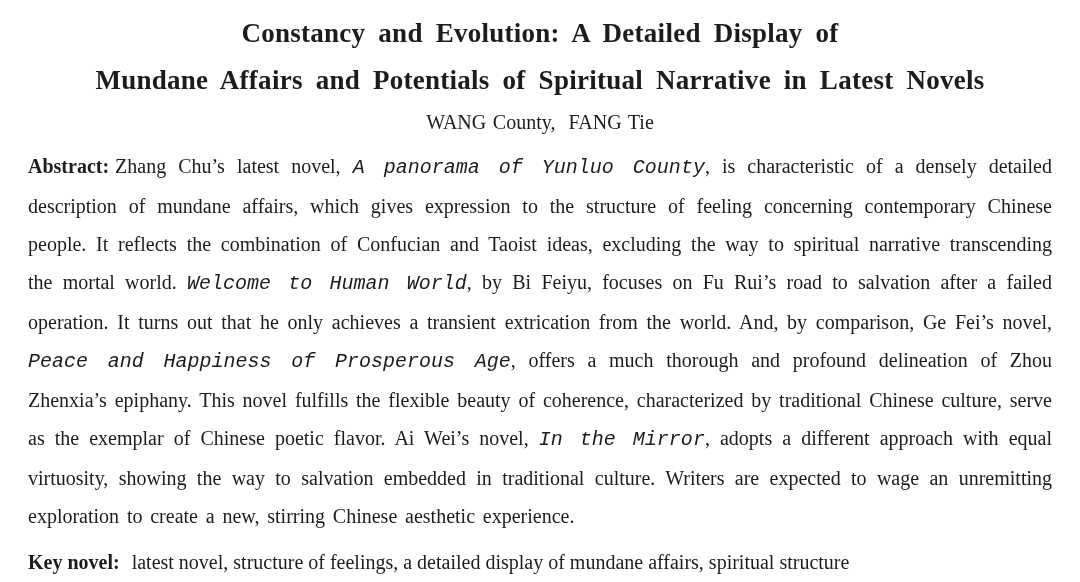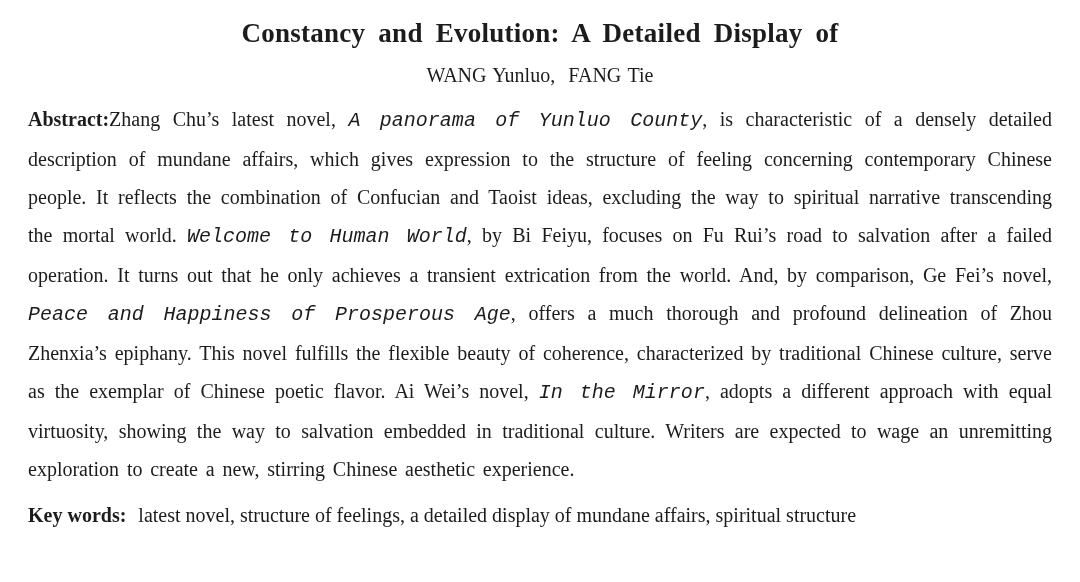--- a/index.html
+++ b/index.html
@@ -41,45 +41,46 @@
   }
   .abstract {
     margin: 11px 0 0 0;
     font-size: 20px;
     line-height: 38px;
     text-align: justify;
     word-spacing: 0.14em;
   }
   .abstract .label {
     font-weight: bold;
-    margin-right: 0;
+    margin-right: 6px;
   }
   .it { font-style: italic; font-family: Liberation Mono, monospace; }
   .keywords {
     margin: 13px 0 0 0;
     font-size: 20px;
     line-height: 28px;
   }
   .keywords .label {
     font-weight: bold;
     margin-right: 12px;
   }
 </style>
 </head>
 <body>
 
 <div class="page">
 
   <h1 class="title">
     <span class="title-line">Constancy and Evolution: A Detailed Display of</span>
+    <span class="title-line">Mundane Affairs and Potentials of Spiritual Narrative in Latest Novels</span>
   </h1>
 
-  <div class="authors">WANG Yunluo,  FANG Tie</div>
+  <div class="authors">WANG County,  FANG Tie</div>
 
   <p class="abstract">
     <span class="label">Abstract:</span><span><span>Zhang Chu’s latest novel, </span><span class="it">A panorama of Yunluo County</span><span>, is characteristic of a densely detailed description of mundane affairs, which gives expression to the structure of feeling concerning contemporary Chinese people. It reflects the combination of Confucian and Taoist ideas, excluding the way to spiritual narrative transcending the mortal world. </span><span class="it">Welcome to Human World</span><span>, by Bi Feiyu, focuses on Fu Rui’s road to salvation after a failed operation. It turns out that he only achieves a transient extrication from the world. And, by comparison, Ge Fei’s novel, </span><span class="it">Peace and Happiness of Prosperous Age</span><span>, offers a much thorough and profound delineation of Zhou Zhenxia’s epiphany. This novel fulfills the flexible beauty of coherence, characterized by traditional Chinese culture, serve as the exemplar of Chinese poetic flavor. Ai Wei’s novel, </span><span class="it">In the Mirror</span><span>, adopts a different approach with equal virtuosity, showing the way to salvation embedded in traditional culture. Writers are expected to wage an unremitting exploration to create a new, stirring Chinese aesthetic experience.</span></span>
   </p>
 
   <p class="keywords">
-    <span class="label">Key words:</span><span>latest novel, structure of feelings, a detailed display of mundane affairs, spiritual structure</span>
+    <span class="label">Key novel:</span><span>latest novel, structure of feelings, a detailed display of mundane affairs, spiritual structure</span>
   </p>
 
 </div>
 
 </body></html>

